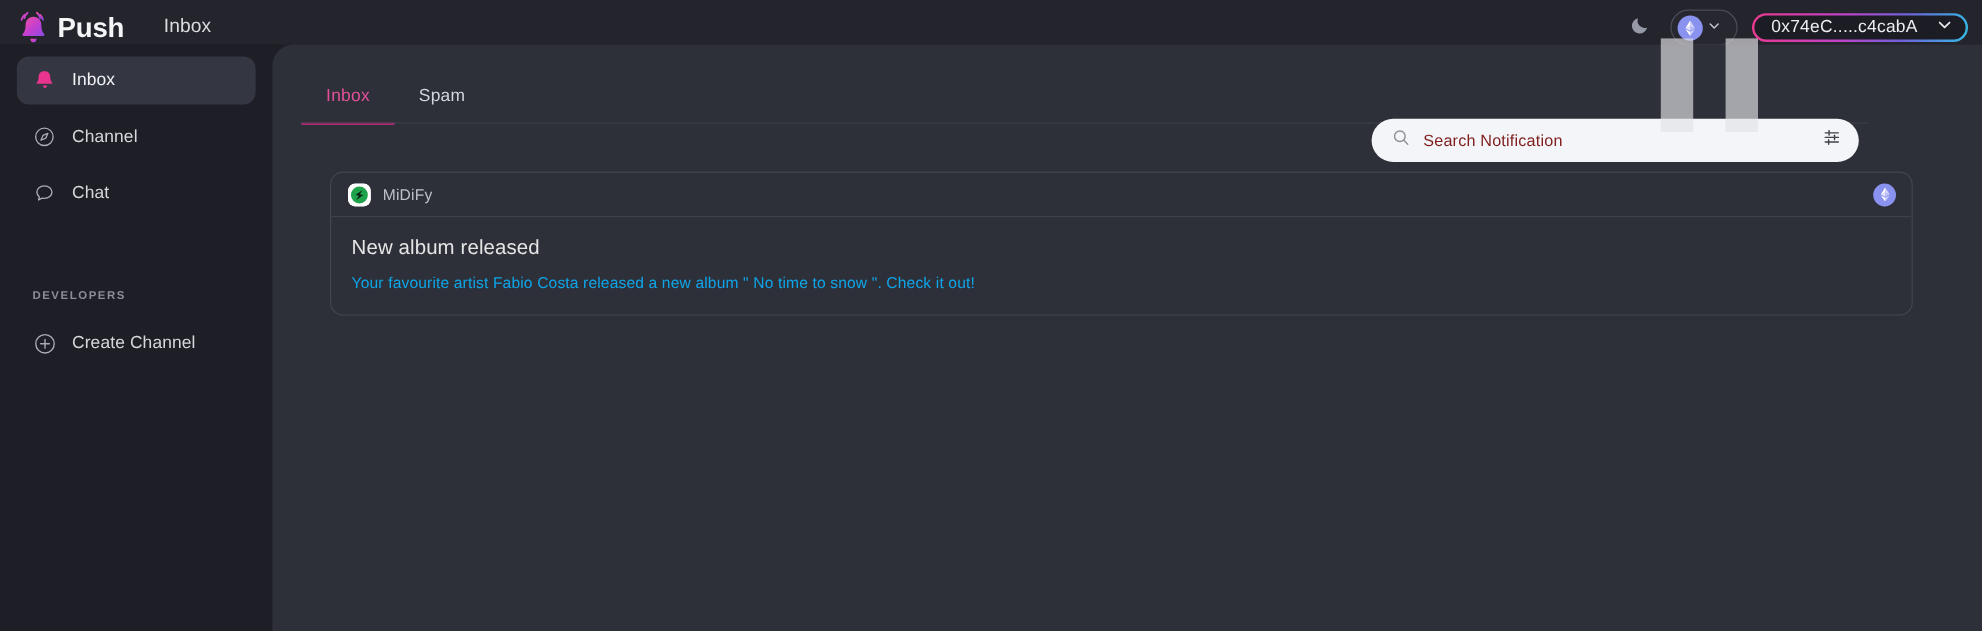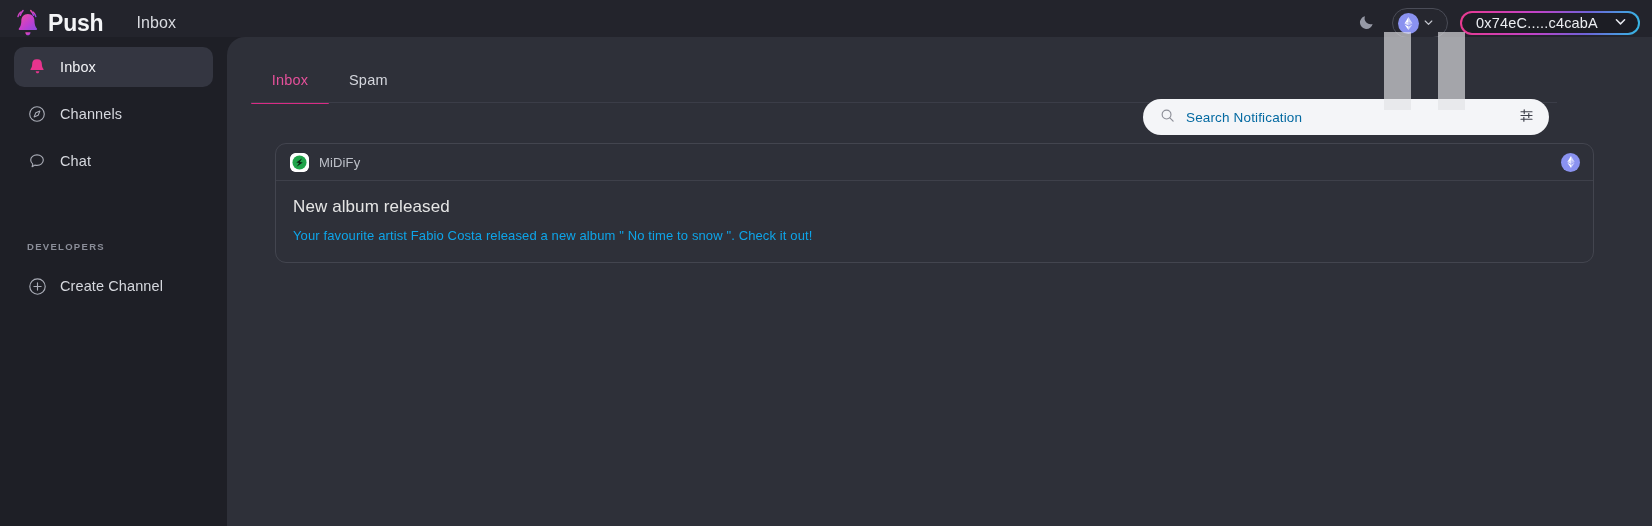--- a/index.html
+++ b/index.html
@@ -210,21 +210,21 @@
     height: 36px;
     border-radius: 18px;
     background: #f4f5f8;
     display: flex;
     align-items: center;
     padding: 0 14px 0 17px;
     box-sizing: border-box;
     gap: 11px;
   }
   .search-placeholder {
-    color: #0369a1;
+    color: #7f1d1d;
     font-size: 13.5px;
     letter-spacing: 0.15px;
     flex: 1;
   }
 
   
   .card {
     position: absolute;
     top: 106px; left: 24px;
     width: 1317px;
@@ -372,21 +372,21 @@
       <span class="nav-label">Inbox</span>
     </div>
 
     <div class="nav-item">
       <span class="nav-icon">
         <svg width="18" height="18" viewBox="0 0 20 20">
           <circle cx="10" cy="10" r="8.1" stroke="#a9acb6" stroke-width="1.25" fill="none"></circle>
           <path d="M13.2 6.8 L11.3 11.3 L6.8 13.2 L8.7 8.7 z" stroke="#a9acb6" stroke-width="1.2" fill="none" stroke-linejoin="round"></path>
         </svg>
       </span>
-      <span class="nav-label">Channels</span>
+      <span class="nav-label">Channel</span>
     </div>
 
     <div class="nav-item">
       <span class="nav-icon">
         <svg width="18" height="18" viewBox="0 0 20 20">
           <path d="M10 3.2 c4.0 0 7.0 2.5 7.0 5.8 0 3.3 -3.0 5.8 -7.0 5.8 -.75 0 -1.5 -.09 -2.2 -.26 l-3.2 1.75 .75 -2.85 C3.9 12.3 3.0 10.7 3.0 9.0 3.0 5.7 6.0 3.2 10 3.2 z" stroke="#a9acb6" stroke-width="1.25" fill="none" stroke-linejoin="round"></path>
         </svg>
       </span>
       <span class="nav-label">Chat</span>
     </div>

